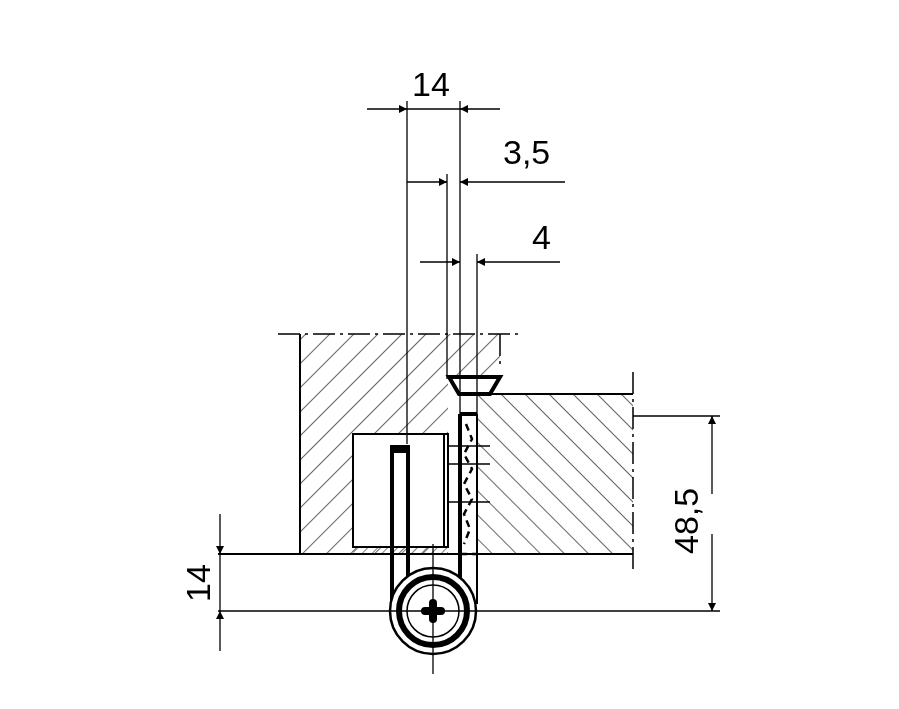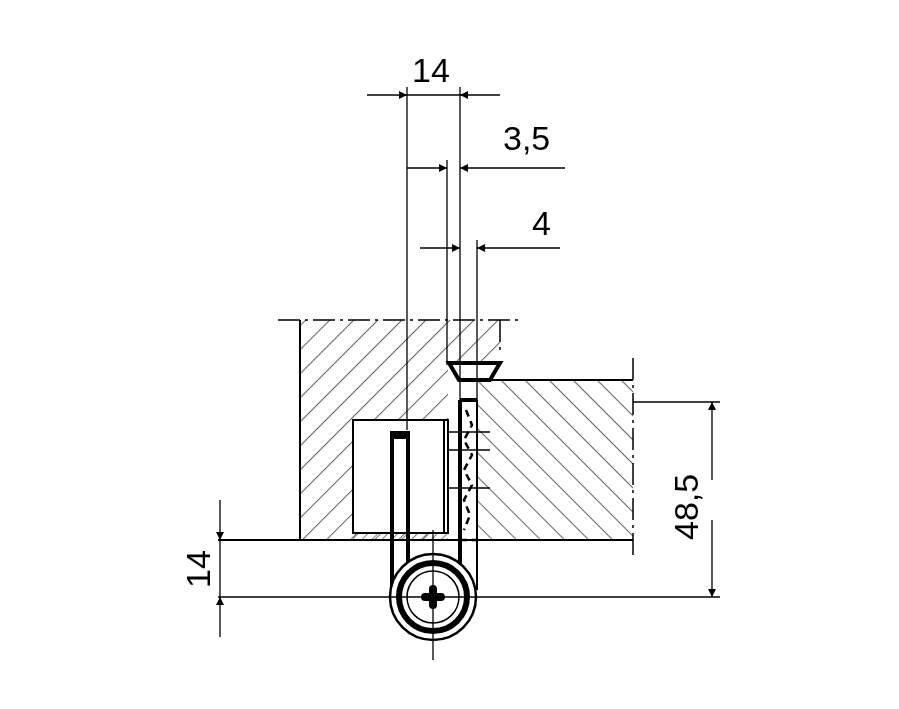--- a/index.html
+++ b/index.html
@@ -1,17 +1,17 @@
 <!DOCTYPE html>
 <html><head>
   <meta charset="utf-8">
   <style>
     html, body { margin: 0; padding: 0; background: #ffffff; }
     body { width: 899px; height: 709px; overflow: hidden; }
-    #canvas { position: absolute; left: 0; top: 0; width: 899px; height: 606px; }
+    #canvas { position: absolute; left: 0; top: 14px; width: 899px; height: 606px; }
     svg { display: block; }
     .dimtext { font-family: "Liberation Sans", sans-serif; font-size: 34px; fill: #000; }
     .thin { stroke: #000; stroke-width: 1.3; fill: none; }
     .med { stroke: #000; stroke-width: 2; fill: none; }
     .thick { stroke: #000; stroke-width: 4; fill: none; }
     .dashdot { stroke: #000; stroke-width: 1.5; fill: none; stroke-dasharray: 22 5 3 5; }
     .dashed { stroke: #000; stroke-width: 2.5; fill: none; stroke-dasharray: 7 5; }
   </style>
 </head>
 <body>

